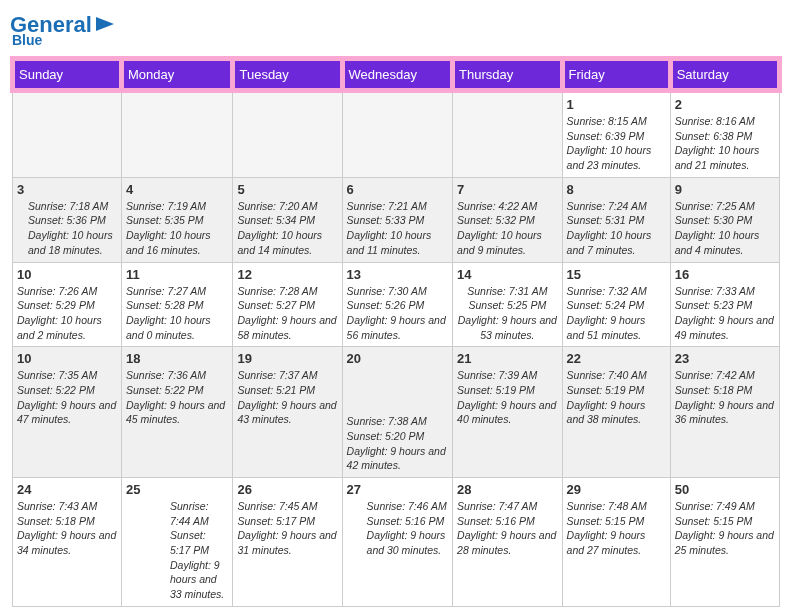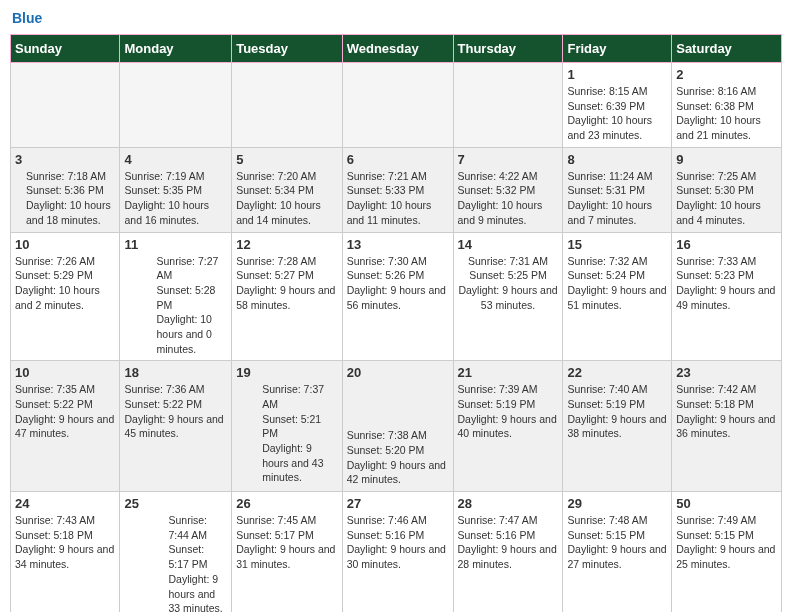--- a/index.html
+++ b/index.html
@@ -41,27 +41,27 @@
     }
     .location {
       font-size: 15px;
       color: #333;
     }
     .calendar {
       width: 100%;
       border-collapse: collapse;
     }
     .calendar th {
-      background: #14532d;
+      background: #6d28d9;
       color: #fff;
       font-size: 13px;
-      font-weight: bold;
+      font-weight: normal;
       padding: 6px 4px;
       text-align: left;
-      border: 1px solid #f9a8d4;
+      border: 5px solid #f9a8d4;
     }
     .calendar td {
       vertical-align: top;
       border: 1px solid #ccc;
       padding: 4px;
       width: 113px;
       min-height: 80px;
       font-size: 11px;
       color: #333;
       background: #fff;
@@ -72,30 +72,37 @@
     .day-number {
       font-size: 13px;
       font-weight: bold;
       display: block;
       margin-bottom: 2px;
     }
     .day-info {
       font-size: 10.5px;
       line-height: 1.4;
       color: #333;
+      font-style: italic;
     }
     .row-shaded td {
       background: #f0f0f0;
     }
   </style>
 </head>
 <body>
 
 <div class="header-area">
   <div class="logo">
+    <div style="display:flex;align-items:center;">
+      <span class="logo-text"><span>General</span></span>
+      <svg width="22" height="18" viewBox="0 0 22 18" style="margin-left:2px;margin-top:-2px;">
+        <polygon points="2,2 20,9 2,16" fill="#1a6eb5"></polygon>
+      </svg>
+    </div>
     <div style="font-size:14px;font-weight:bold;color:#1a6eb5;margin-top:-4px;padding-left:2px;">Blue</div>
   </div>
   <div class="title-area">
     <div class="month-title"></div>
     <div class="location"></div>
   </div>
 </div>
 
 <table class="calendar">
   <thead>
@@ -155,41 +162,41 @@
 Daylight: 10 hours and 11 minutes.</div>
         </td>
         <td>
           <span class="day-number">7</span>
           <div class="day-info" style="white-space: pre-line;">Sunrise: 4:22 AM
 Sunset: 5:32 PM
 Daylight: 10 hours and 9 minutes.</div>
         </td>
         <td>
           <span class="day-number">8</span>
-          <div class="day-info" style="white-space: pre-line;">Sunrise: 11:24 AM
+          <div class="day-info" style="white-space: pre-line;">Sunrise: 7:24 AM
 Sunset: 5:31 PM
 Daylight: 10 hours and 7 minutes.</div>
         </td>
         <td>
           <span class="day-number">9</span>
           <div class="day-info" style="white-space: pre-line;">Sunrise: 7:25 AM
 Sunset: 5:30 PM
 Daylight: 10 hours and 4 minutes.</div>
         </td>
       </tr>
       <tr>
         <td>
           <span class="day-number">10</span>
           <div class="day-info" style="white-space: pre-line;">Sunrise: 7:26 AM
 Sunset: 5:29 PM
 Daylight: 10 hours and 2 minutes.</div>
         </td>
         <td>
           <span class="day-number">11</span>
-          <div class="day-info" style="white-space: pre-line; margin-left: 32px;">Sunrise: 7:27 AM
+          <div class="day-info" style="white-space: pre-line;">Sunrise: 7:27 AM
 Sunset: 5:28 PM
 Daylight: 10 hours and 0 minutes.</div>
         </td>
         <td>
           <span class="day-number">12</span>
           <div class="day-info" style="white-space: pre-line;">Sunrise: 7:28 AM
 Sunset: 5:27 PM
 Daylight: 9 hours and 58 minutes.</div>
         </td>
         <td>
@@ -225,21 +232,21 @@
 Daylight: 9 hours and 47 minutes.</div>
         </td>
         <td>
           <span class="day-number">18</span>
           <div class="day-info" style="white-space: pre-line;">Sunrise: 7:36 AM
 Sunset: 5:22 PM
 Daylight: 9 hours and 45 minutes.</div>
         </td>
         <td>
           <span class="day-number">19</span>
-          <div class="day-info" style="white-space: pre-line; margin-left: 26px;">Sunrise: 7:37 AM
+          <div class="day-info" style="white-space: pre-line;">Sunrise: 7:37 AM
 Sunset: 5:21 PM
 Daylight: 9 hours and 43 minutes.</div>
         </td>
         <td>
           <span class="day-number">20</span>
           <div class="day-info" style="white-space: pre-line; margin-top: 48px;">Sunrise: 7:38 AM
 Sunset: 5:20 PM
 Daylight: 9 hours and 42 minutes.</div>
         </td>
         <td>
@@ -275,21 +282,21 @@
 Daylight: 9 hours and 33 minutes.</div>
         </td>
         <td>
           <span class="day-number">26</span>
           <div class="day-info" style="white-space: pre-line;">Sunrise: 7:45 AM
 Sunset: 5:17 PM
 Daylight: 9 hours and 31 minutes.</div>
         </td>
         <td>
           <span class="day-number">27</span>
-          <div class="day-info" style="white-space: pre-line;">Sunrise: 7:46 AM
+          <div class="day-info" style="white-space: pre-line; margin-left: 20px;">Sunrise: 7:46 AM
 Sunset: 5:16 PM
 Daylight: 9 hours and 30 minutes.</div>
         </td>
         <td>
           <span class="day-number">28</span>
           <div class="day-info" style="white-space: pre-line;">Sunrise: 7:47 AM
 Sunset: 5:16 PM
 Daylight: 9 hours and 28 minutes.</div>
         </td>
         <td>

